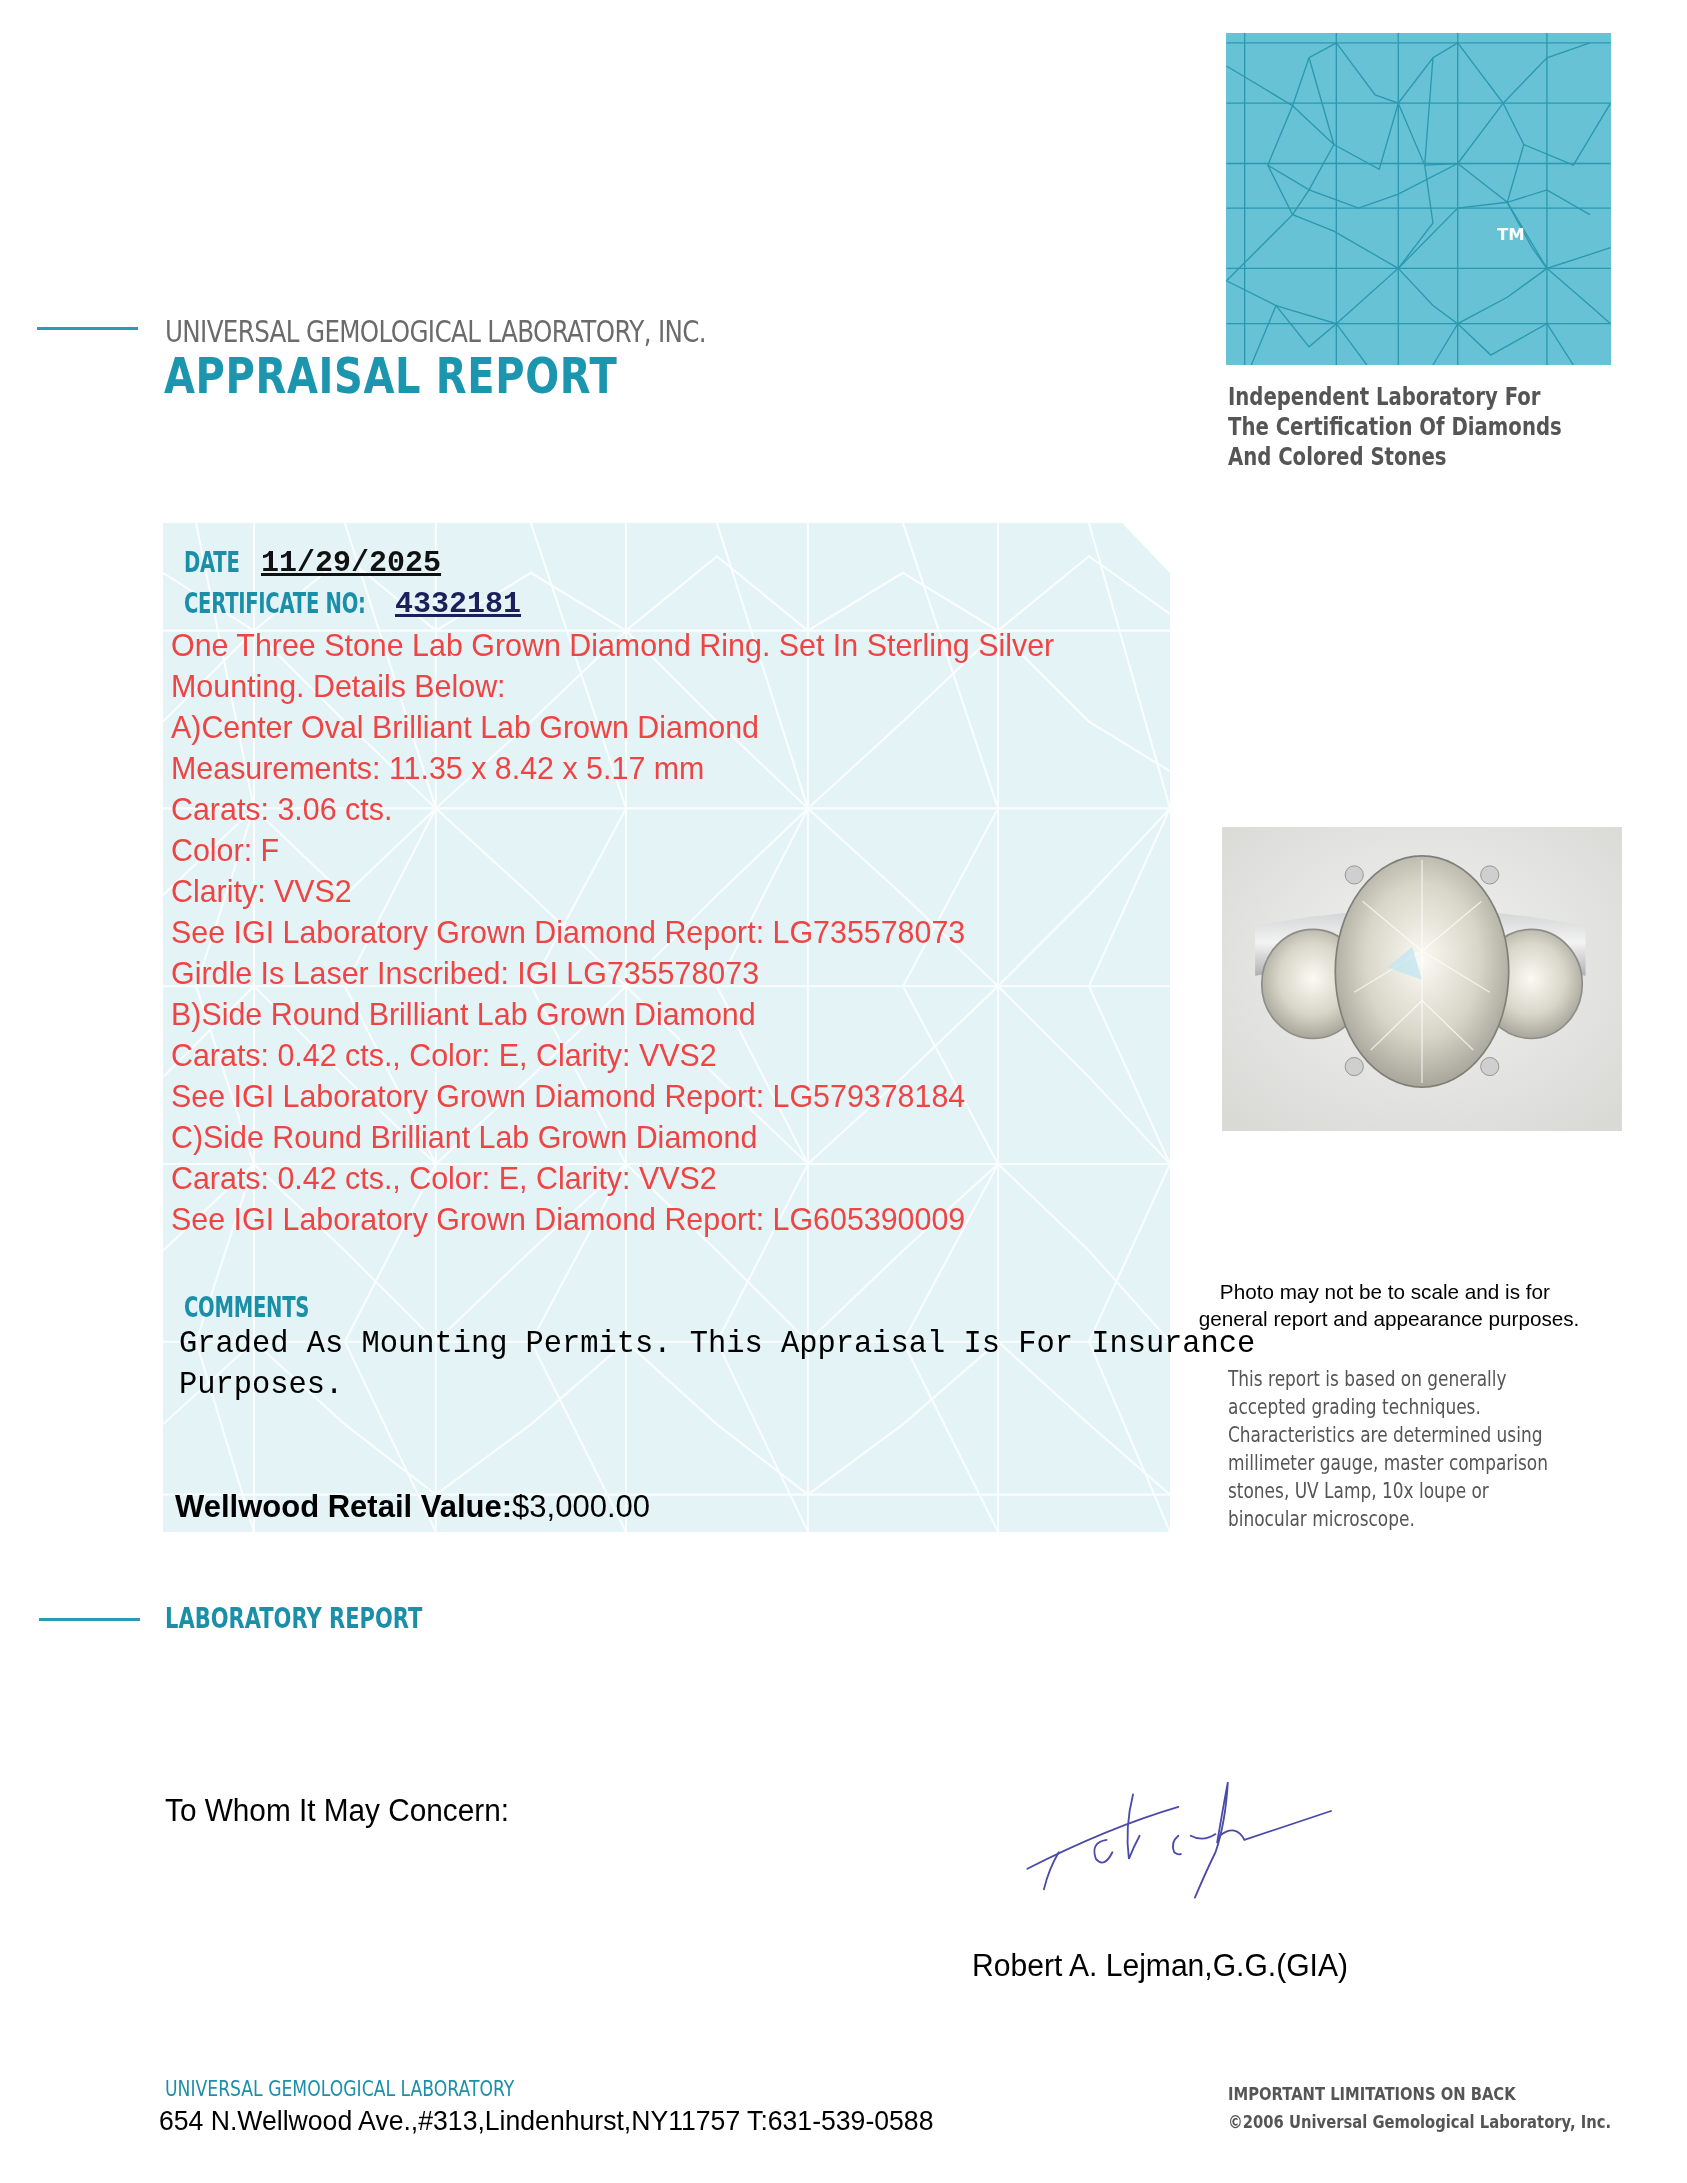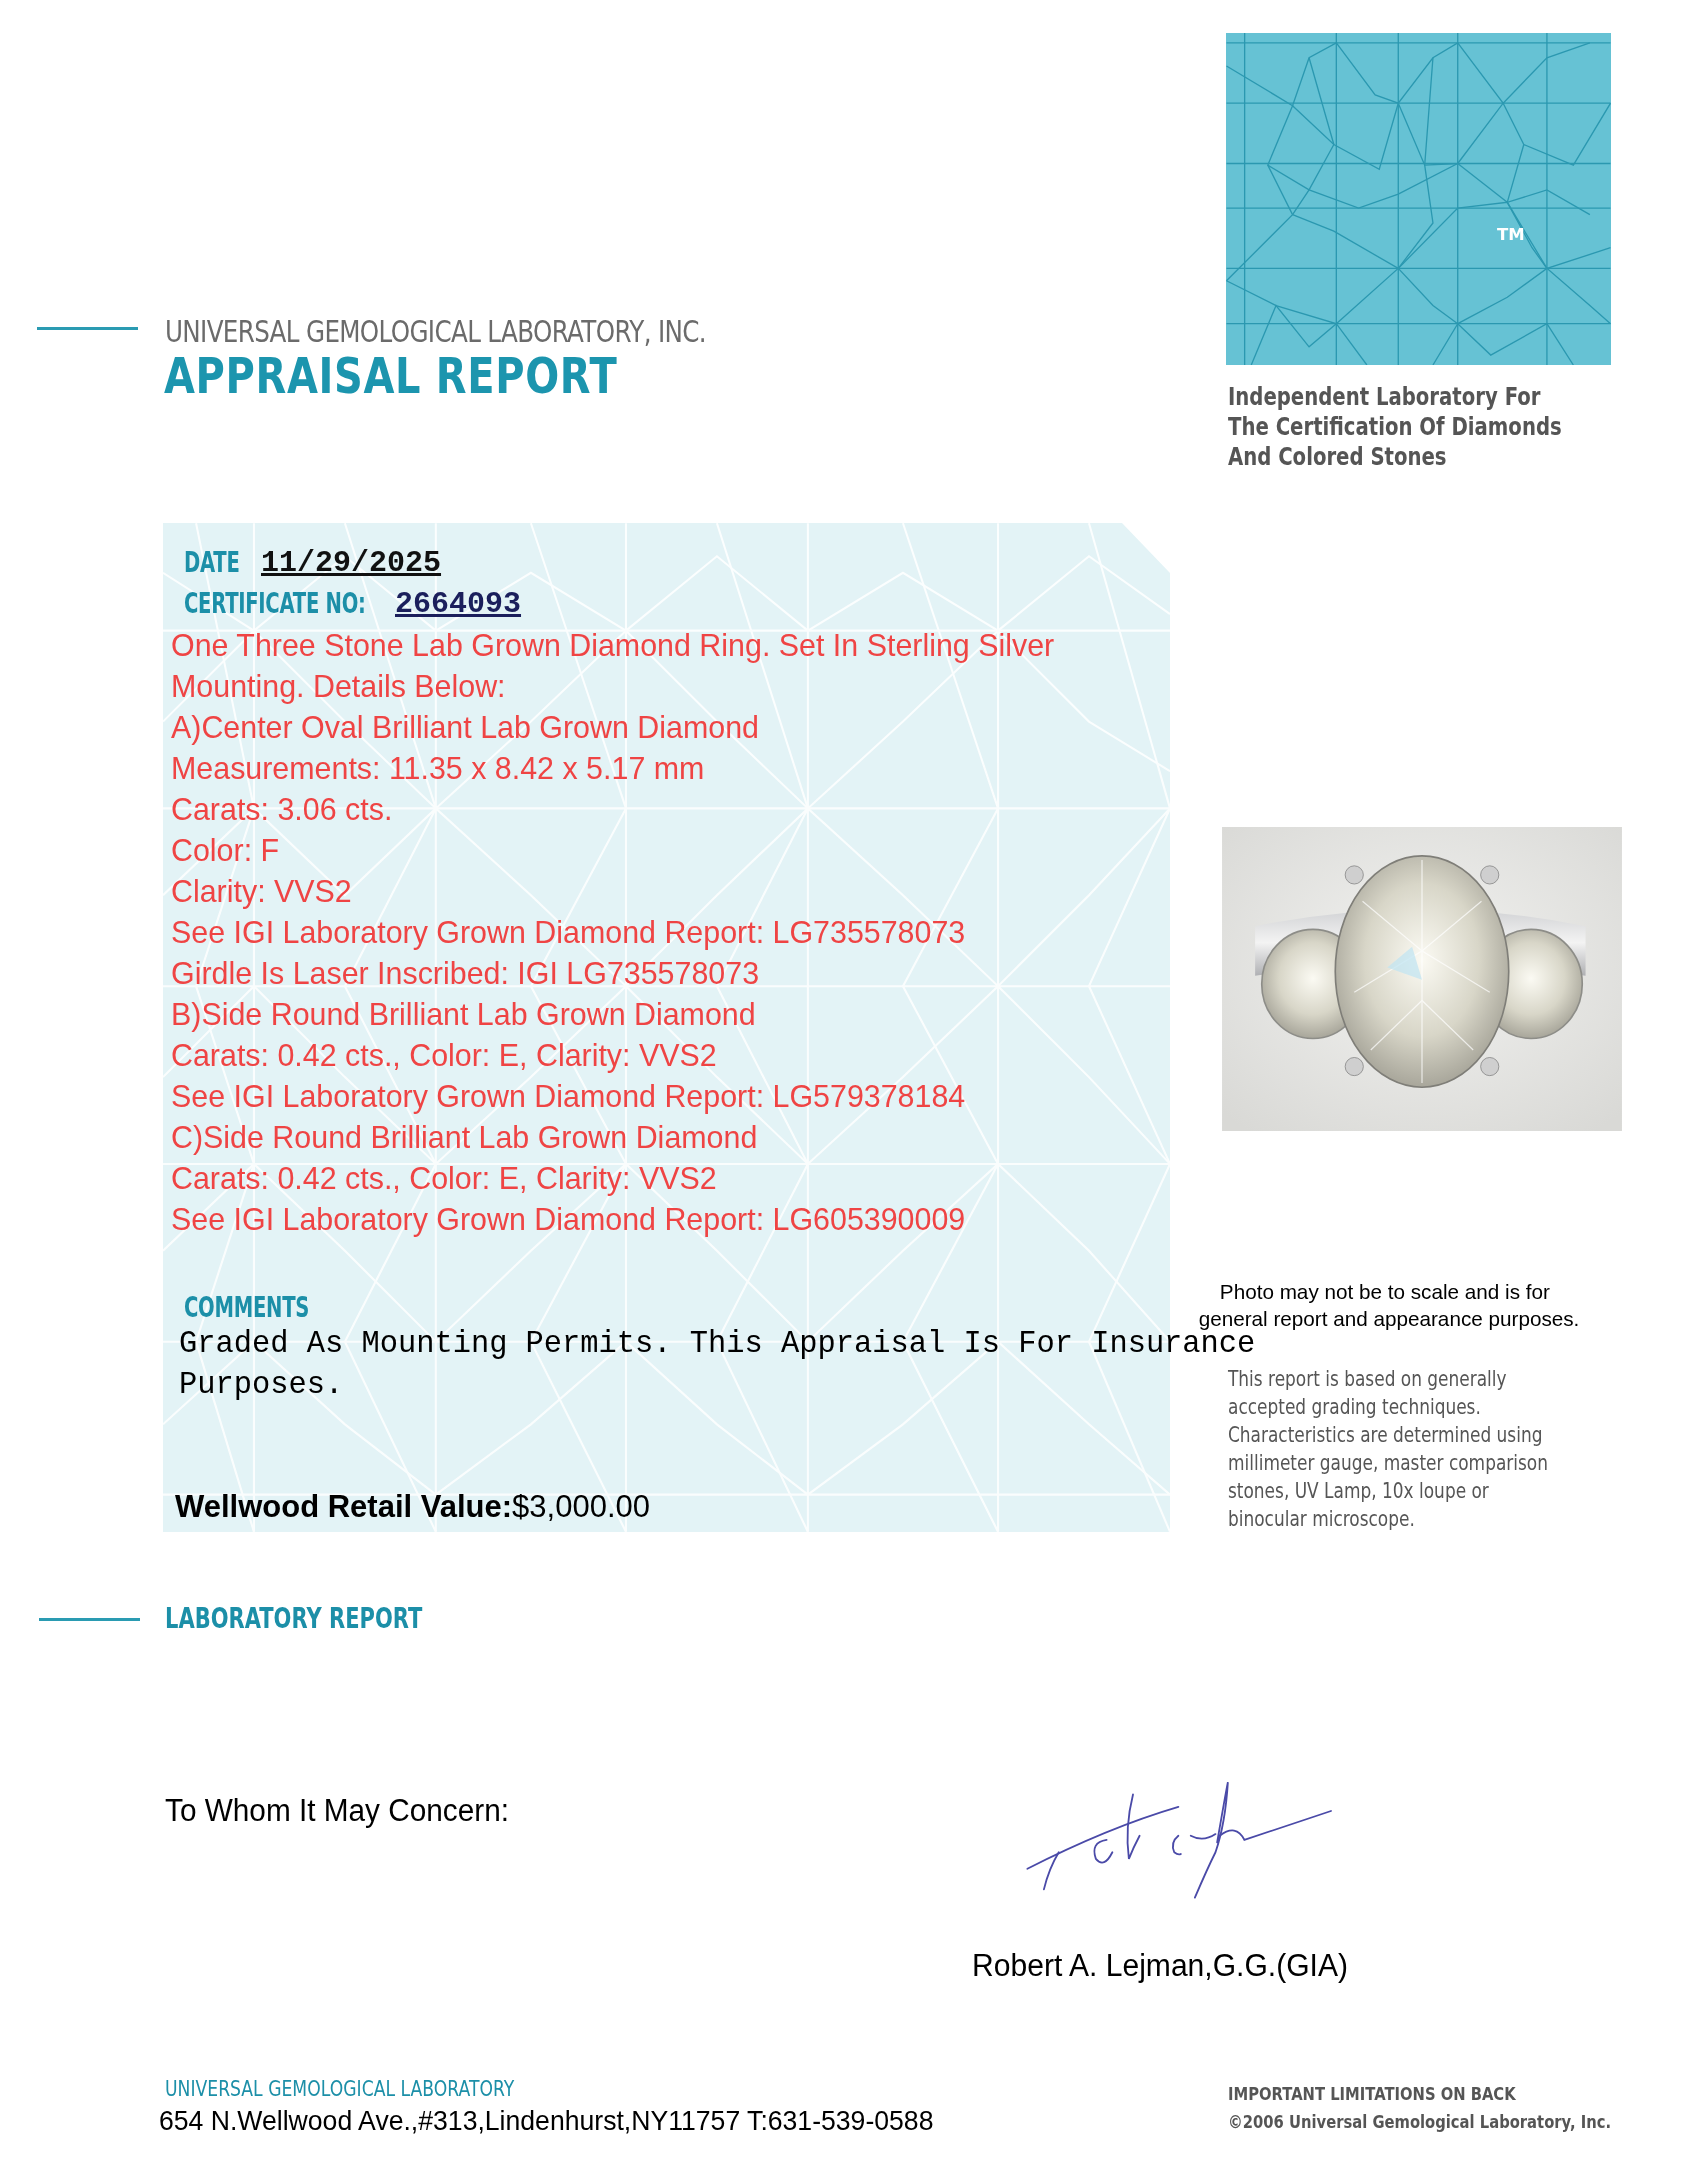--- a/index.html
+++ b/index.html
@@ -145,21 +145,21 @@
       <polyline points="670,0 780,345 670,560 780,775 670,990 780,1220"></polyline>
       <polyline points="895,0 1010,345 895,560 1010,775 895,990 1010,1220"></polyline>
       <polyline points="1120,0 1218,345 1120,560 1218,775 1120,990 1218,1220"></polyline>
     </g>
   </svg>
 </div>
 
 <div id="date-label" class="abs lbl">DATE</div>
 <div id="date-value" class="abs val-mono">11/29/2025</div>
 <div id="cert-label" class="abs lbl">CERTIFICATE NO:</div>
-<div id="cert-value" class="abs val-mono">2664093</div>
+<div id="cert-value" class="abs val-mono">4332181</div>
 
 <div id="desc" class="abs">
   <div>One Three Stone Lab Grown Diamond Ring. Set In Sterling Silver</div>
   <div>Mounting. Details Below:</div>
   <div>A)Center Oval Brilliant Lab Grown Diamond</div>
   <div>Measurements: 11.35 x 8.42 x 5.17 mm</div>
   <div>Carats: 3.06 cts.</div>
   <div>Color: F</div>
   <div>Clarity: VVS2</div>
   <div>See IGI Laboratory Grown Diamond Report: LG735578073</div>

